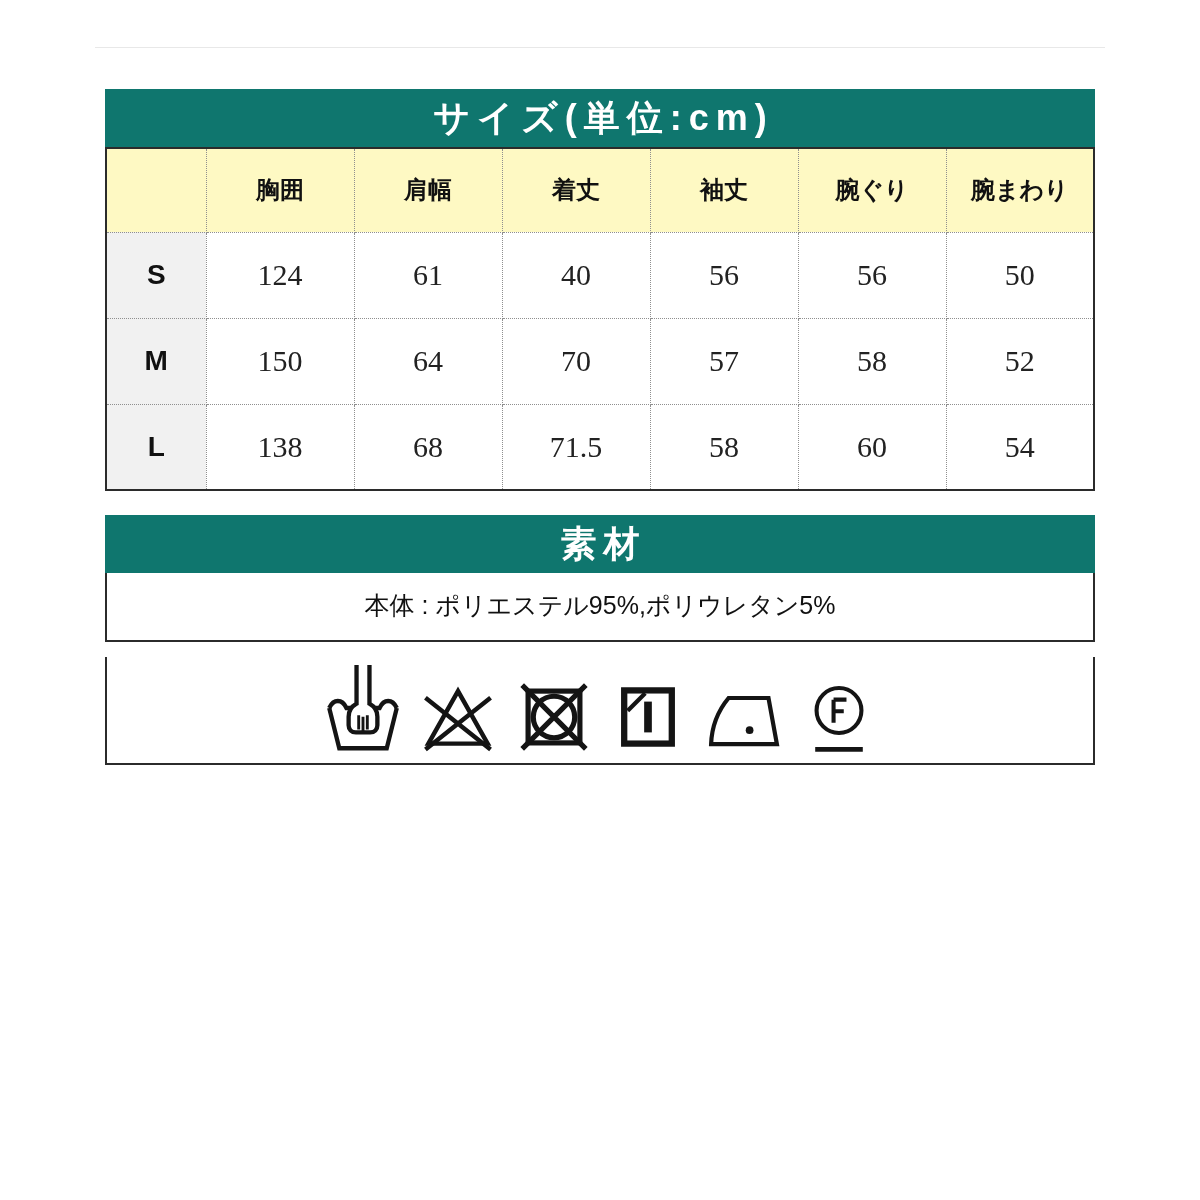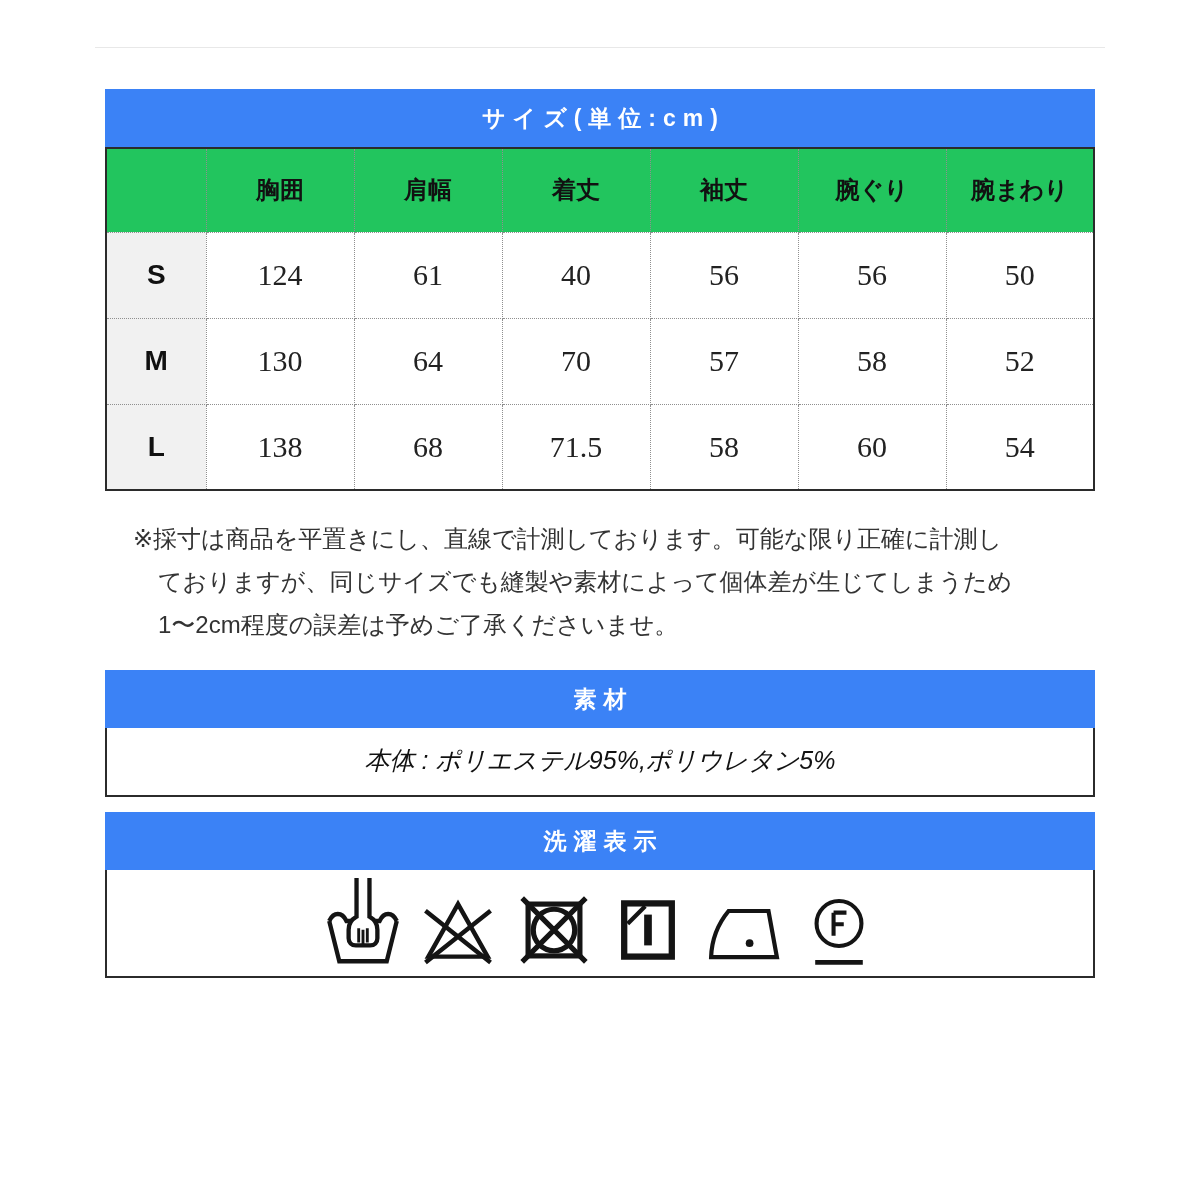--- a/index.html
+++ b/index.html
@@ -17,26 +17,26 @@
     margin: 47px auto 0;
     height: 0;
     border-top: 1px solid #e8e8e8;
   }
   .content {
     width: 990px;
     margin: 0 auto;
   }
   .panel-header {
     height: 58px;
-    background: #3b82f6;
+    background: #0f766e;
     color: #ffffff;
     display: flex;
     align-items: center;
     justify-content: center;
-    font-size: 23px;
+    font-size: 36px;
     font-weight: bold;
     letter-spacing: 7px;
     text-indent: 7px;
   }
   
   .size-section { margin-top: 41px; }
   table.size-table {
     width: 100%;
     border-collapse: collapse;
     table-layout: fixed;
@@ -46,21 +46,21 @@
   table.size-table col.size-col { width: 100px; }
   table.size-table th,
   table.size-table td {
     border: 1px dotted #8f8f8f;
     text-align: center;
     vertical-align: middle;
     padding: 0;
   }
   table.size-table thead tr { height: 84px; }
   table.size-table thead th {
-    background: #22c55e;
+    background: #fef9c3;
     font-size: 24px;
     font-weight: bold;
     color: #111;
   }
   table.size-table tbody tr { height: 86px; }
   table.size-table tbody th {
     background: #f1f1f1;
     font-size: 28px;
     font-weight: bold;
     color: #111;
@@ -89,21 +89,20 @@
     border: 2px solid #2b2b2b;
     border-top: none;
     background: #fff;
   }
   .material-body {
     padding: 12px 0 14px;
     text-align: center;
     font-size: 25px;
     line-height: 41px;
     color: #111;
-    font-style: italic;
   }
   .laundry-section { margin-top: 15px; }
   .laundry-body {
     height: 108px;
     display: flex;
     align-items: flex-end;
     justify-content: center;
     gap: 22px;
     padding-bottom: 9px;
   }
@@ -146,53 +145,49 @@
             <th>S</th>
             <td>124</td>
             <td>61</td>
             <td>40</td>
             <td>56</td>
             <td>56</td>
             <td>50</td>
           </tr>
           <tr>
             <th>M</th>
-            <td>130</td>
+            <td>150</td>
             <td>64</td>
             <td>70</td>
             <td>57</td>
             <td>58</td>
             <td>52</td>
           </tr>
           <tr>
             <th>L</th>
             <td>138</td>
             <td>68</td>
             <td>71.5</td>
             <td>58</td>
             <td>60</td>
             <td>54</td>
           </tr>
         </tbody>
       </table>
     </section>
 
-    <p class="note">※採寸は商品を平置きにし、直線で計測しております。可能な限り正確に計測し
-ておりますが、同じサイズでも縫製や素材によって個体差が生じてしまうため
-1〜2cm程度の誤差は予めご了承くださいませ。</p>
 
     <section class="material-section">
       <div class="panel-header">素材</div>
       <div class="panel-body material-body">
         <div>本体 : ポリエステル95%,ポリウレタン5%</div>
       </div>
     </section>
 
     <section class="laundry-section">
-      <div class="panel-header">洗濯表示</div>
       <div class="panel-body laundry-body">
 
         <svg class="care-icon" width="72" height="92" viewBox="0 0 100 128" xmlns="http://www.w3.org/2000/svg">
           <g fill="none" stroke="#141414" stroke-width="6">
             <path d="M3,64 C9,51 21,51 27,64 L33,64"></path>
             <path d="M67,64 L73,64 C79,51 91,51 97,64"></path>
             <path d="M3,64 L17,120 L83,120 L97,64"></path>
             <path d="M41,4 L41,58 C34,62 30,68 30,76 L30,88 C30,94 34,98 40,98 L60,98 C66,98 70,94 70,88 L70,76 C70,68 66,62 59,58 L59,4"></path>
             <path stroke-width="4" d="M44,74 L44,94 M50,76 L50,96 M56,74 L56,94"></path>
           </g>

